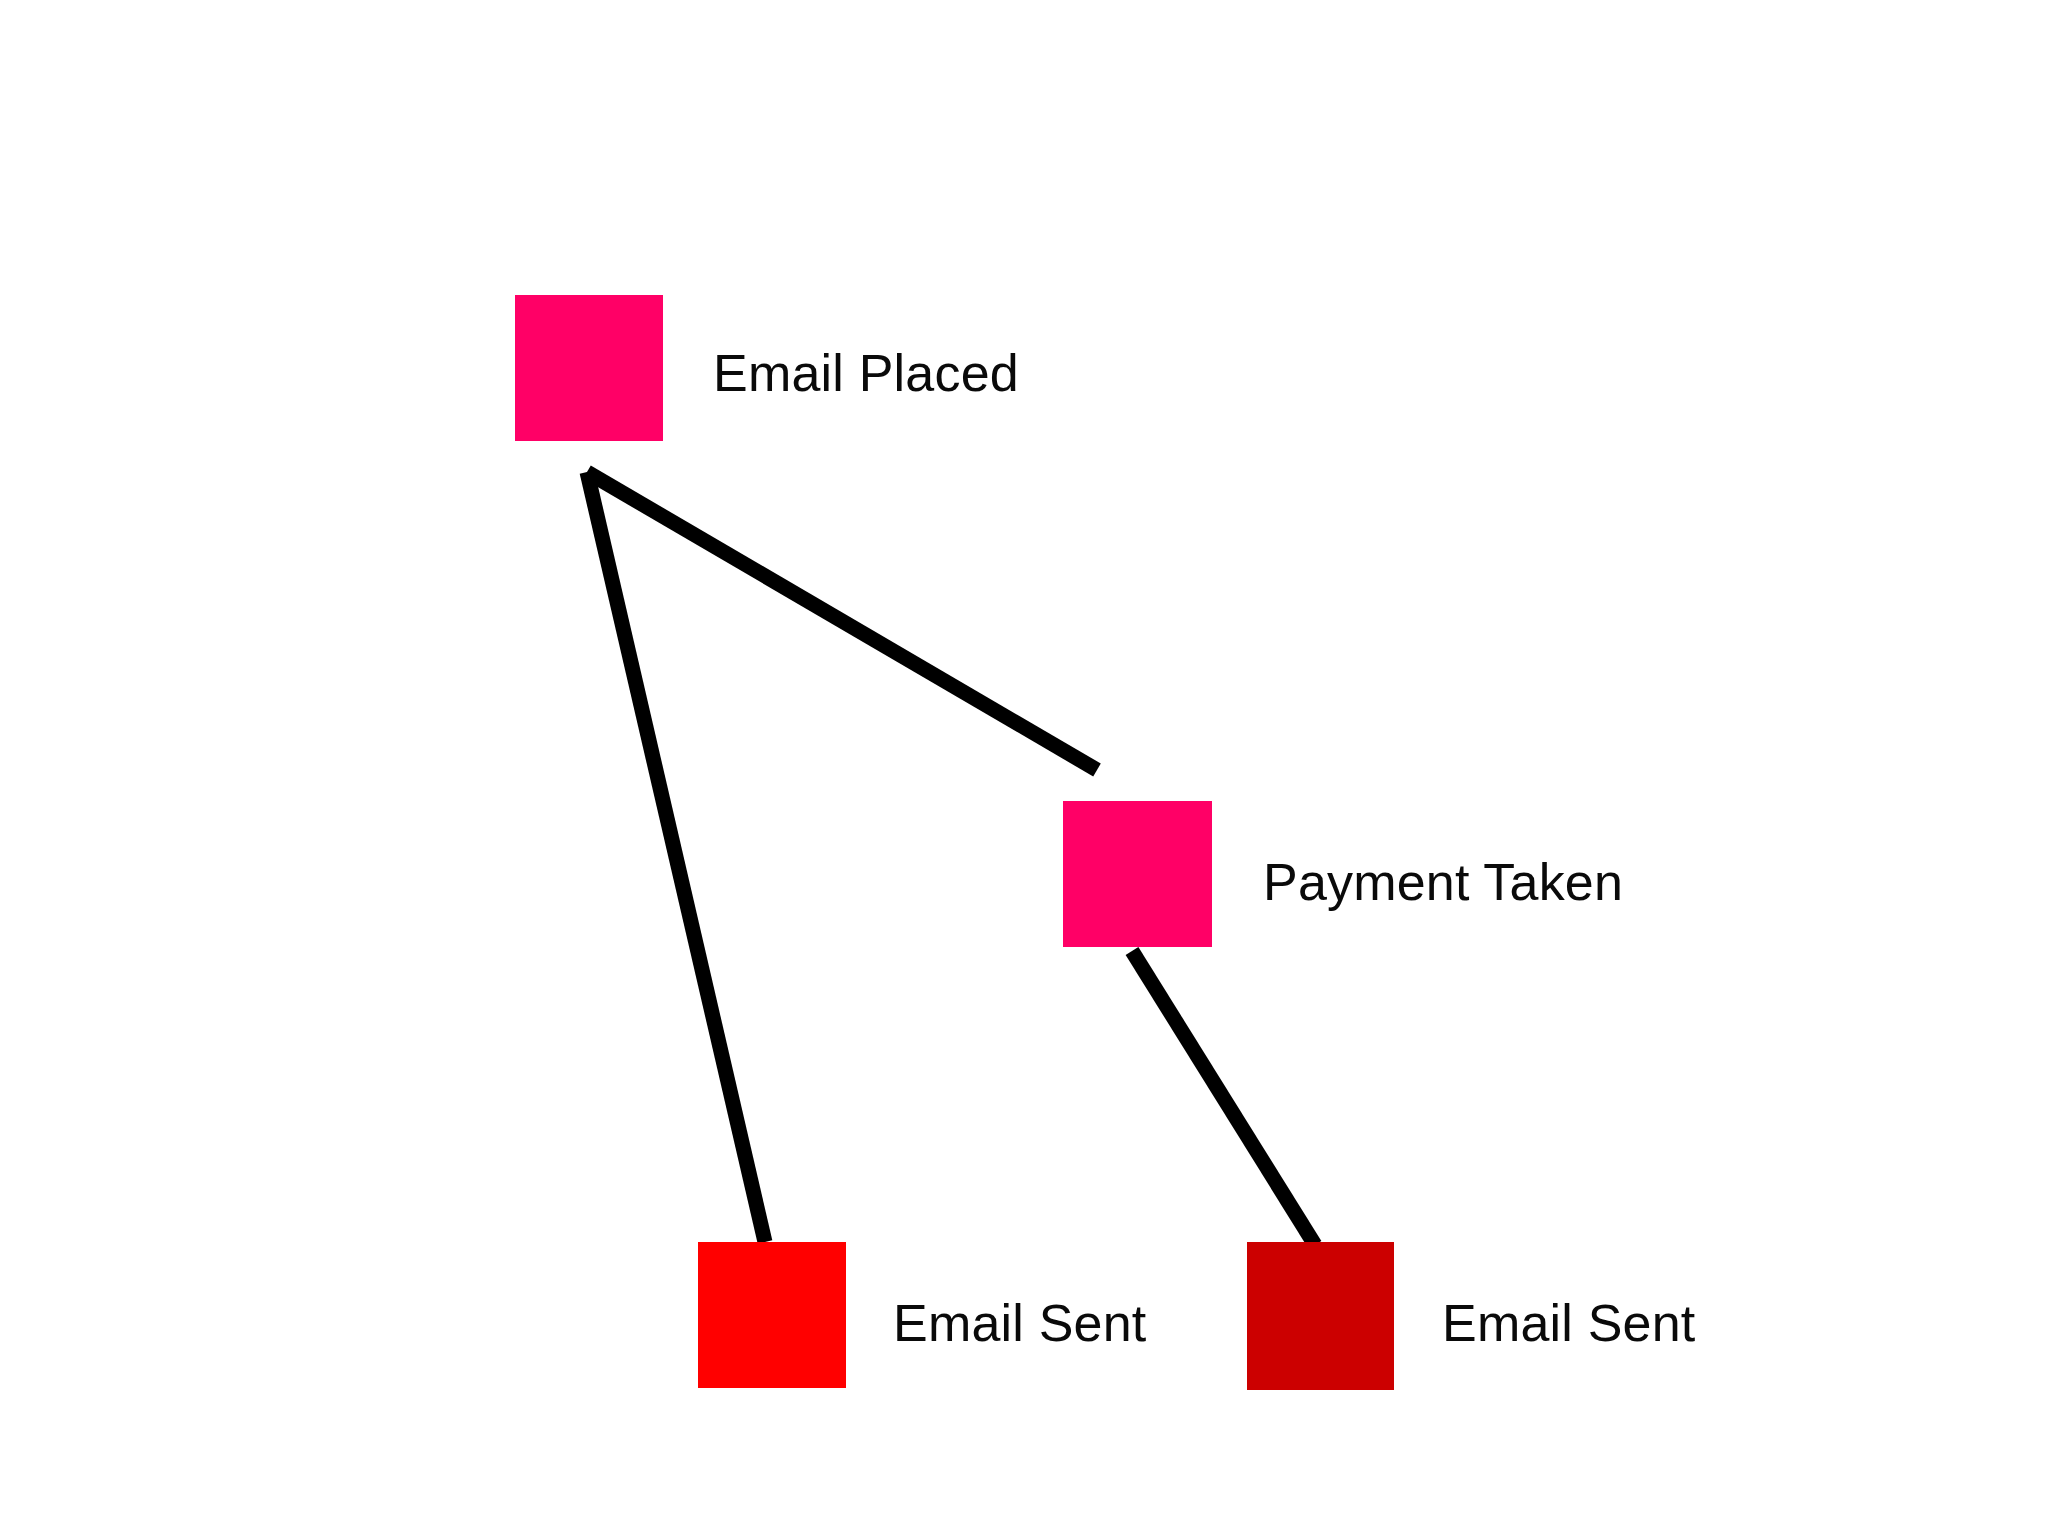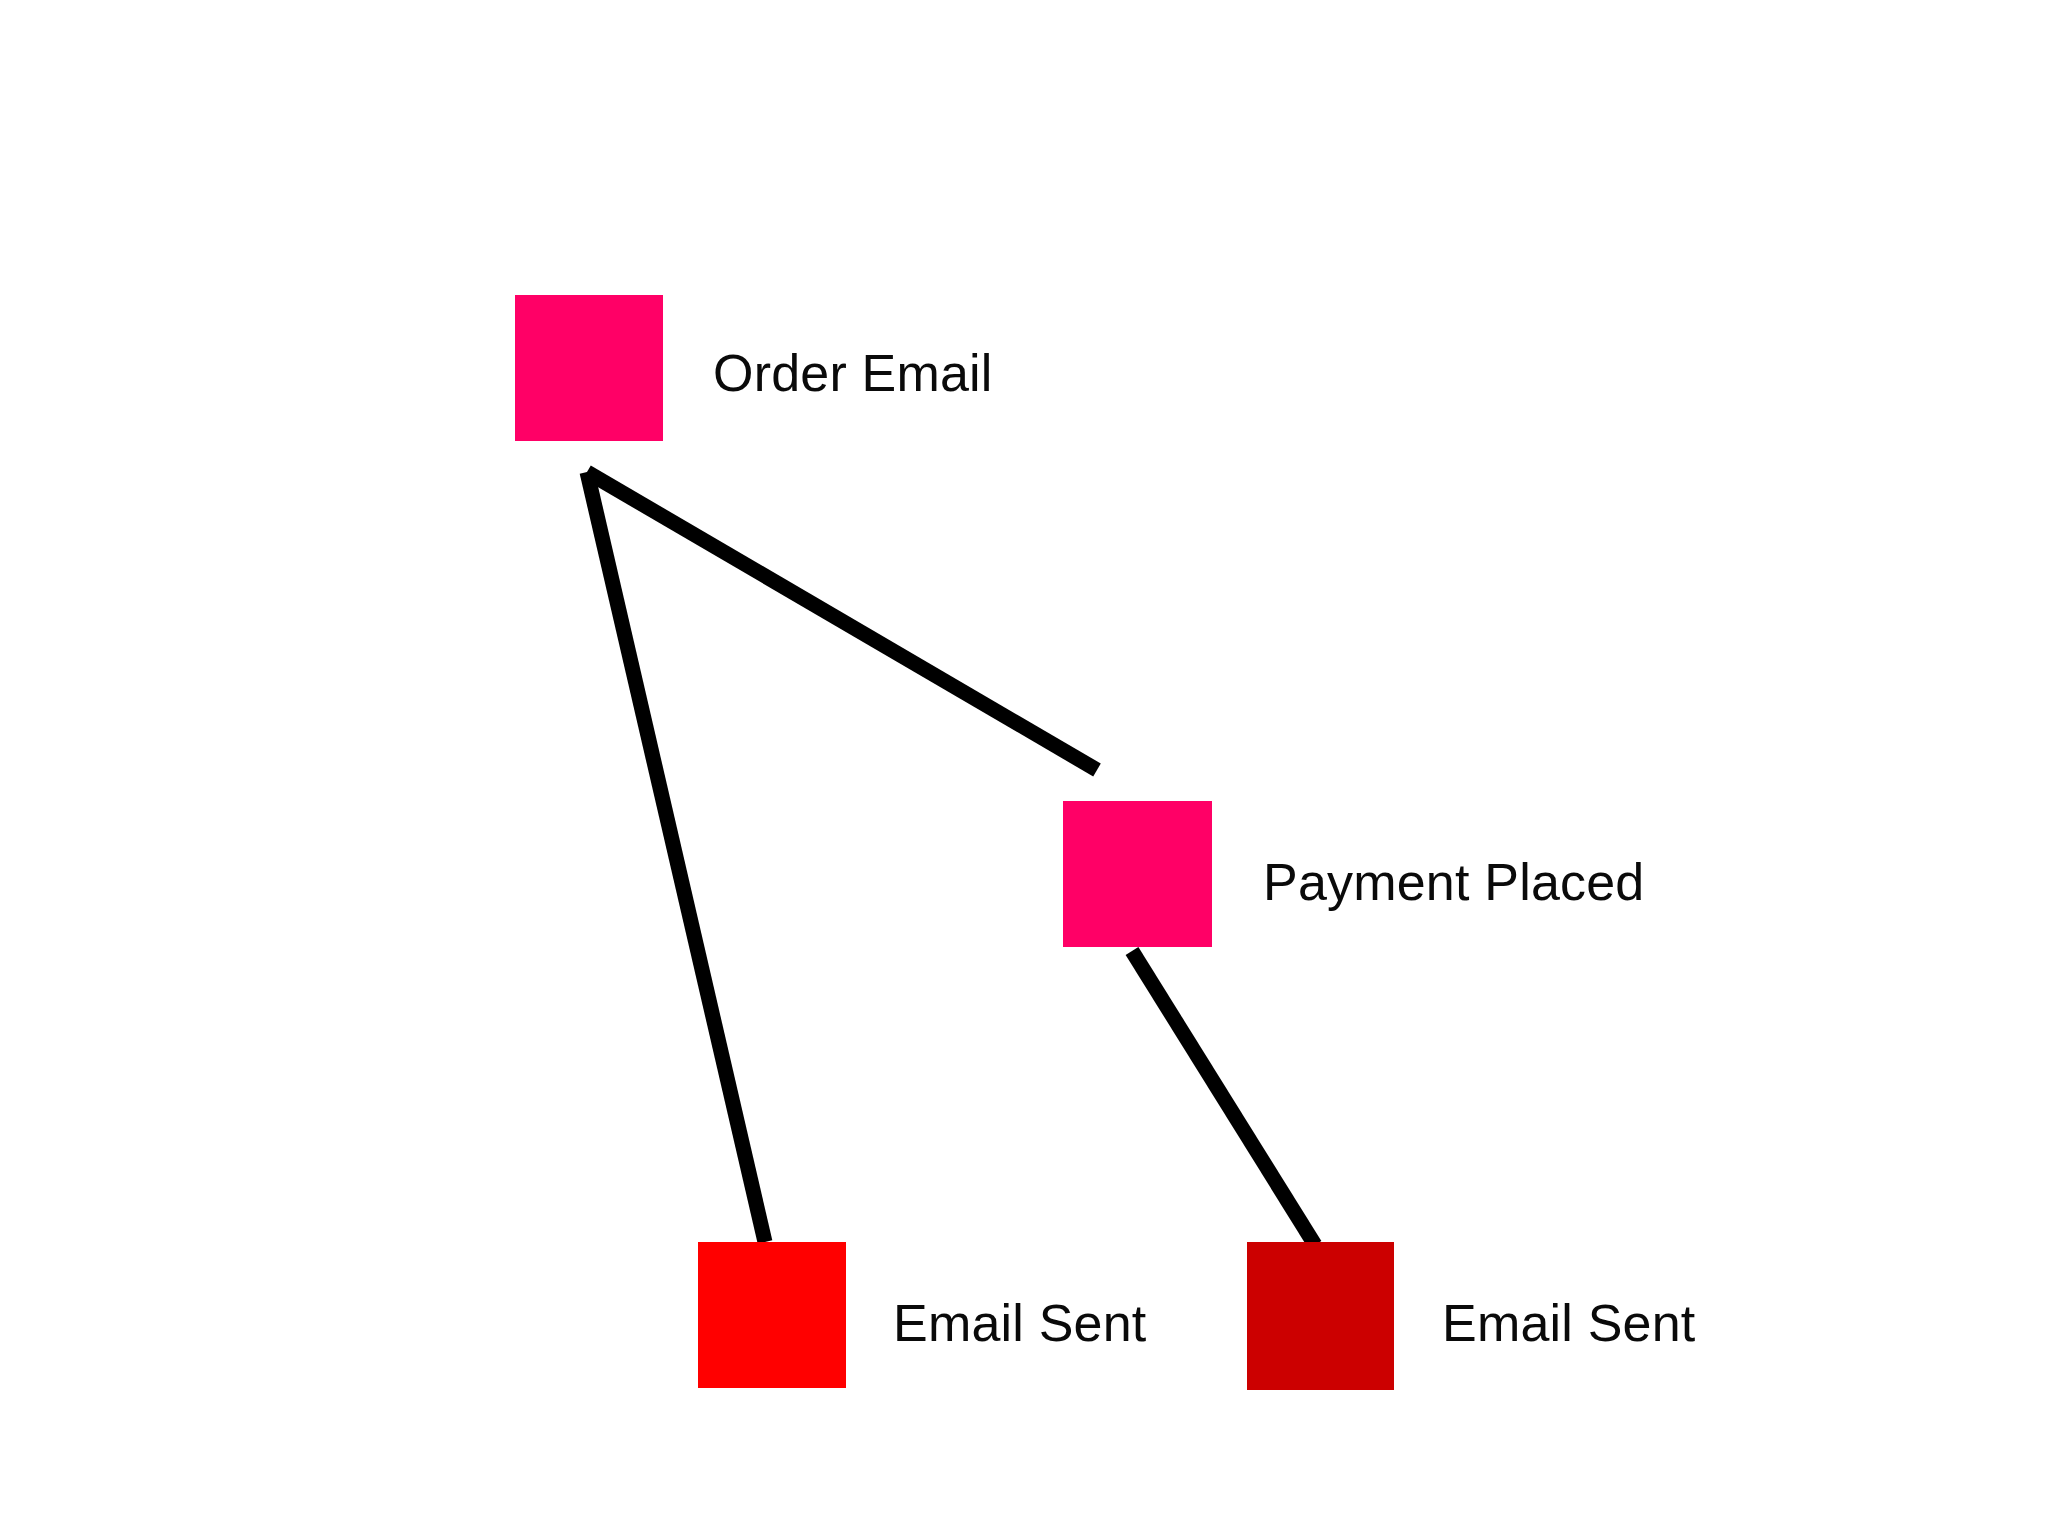--- a/index.html
+++ b/index.html
@@ -65,26 +65,26 @@
 <div id="canvas" style="width: 2048px; height: 1535px; background: rgb(255, 255, 255);">
 
   <svg id="edge-layer" viewBox="0 0 2048 1535">
     <line stroke="#000000" stroke-width="15" stroke-linecap="butt" x1="587" y1="472" x2="1097" y2="770"></line>
     <line stroke="#000000" stroke-width="15" stroke-linecap="butt" x1="587" y1="472" x2="765" y2="1242"></line>
     <line stroke="#000000" stroke-width="15" stroke-linecap="butt" x1="1132" y1="951" x2="1315" y2="1245"></line>
   </svg>
 
   <div class="node" id="node-order-placed">
     <span class="node-box" style="background-color: rgb(255, 0, 102);"></span>
-    <span class="node-label">Order Email</span>
+    <span class="node-label">Email Placed</span>
   </div>
 
   <div class="node" id="node-payment-taken">
     <span class="node-box" style="background-color: rgb(255, 0, 102);"></span>
-    <span class="node-label">Payment Placed</span>
+    <span class="node-label">Payment Taken</span>
   </div>
 
   <div class="node" id="node-email-sent-left">
     <span class="node-box" style="background-color: rgb(255, 0, 0);"></span>
     <span class="node-label">Email Sent</span>
   </div>
 
   <div class="node" id="node-email-sent-right">
     <span class="node-box" style="background-color: rgb(204, 0, 0);"></span>
     <span class="node-label">Email Sent</span>

